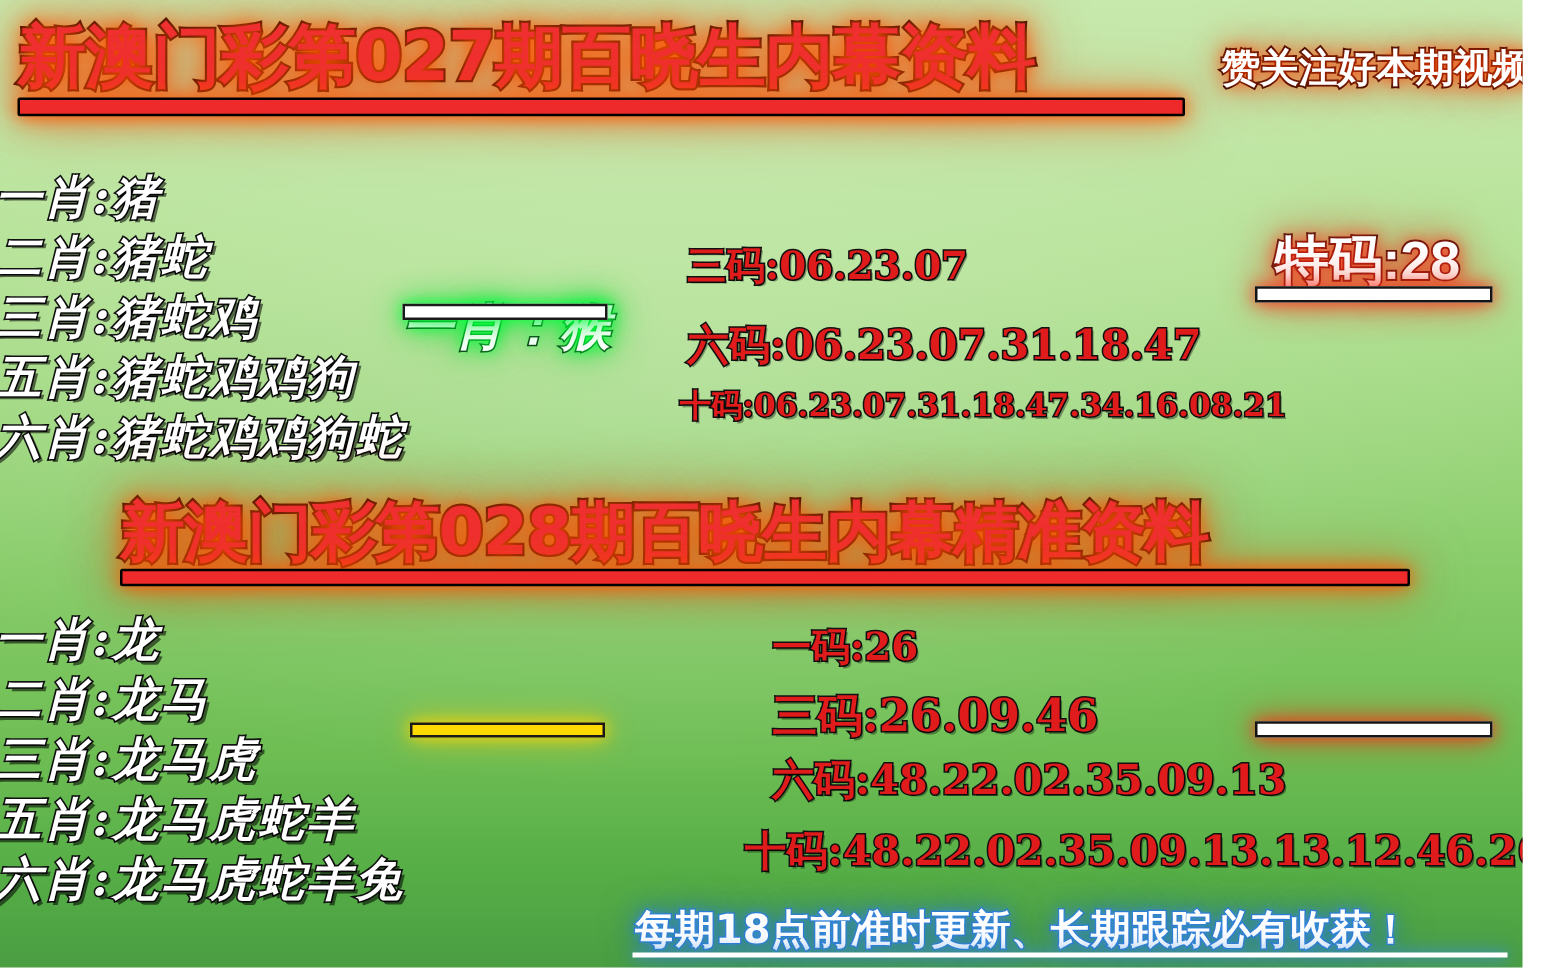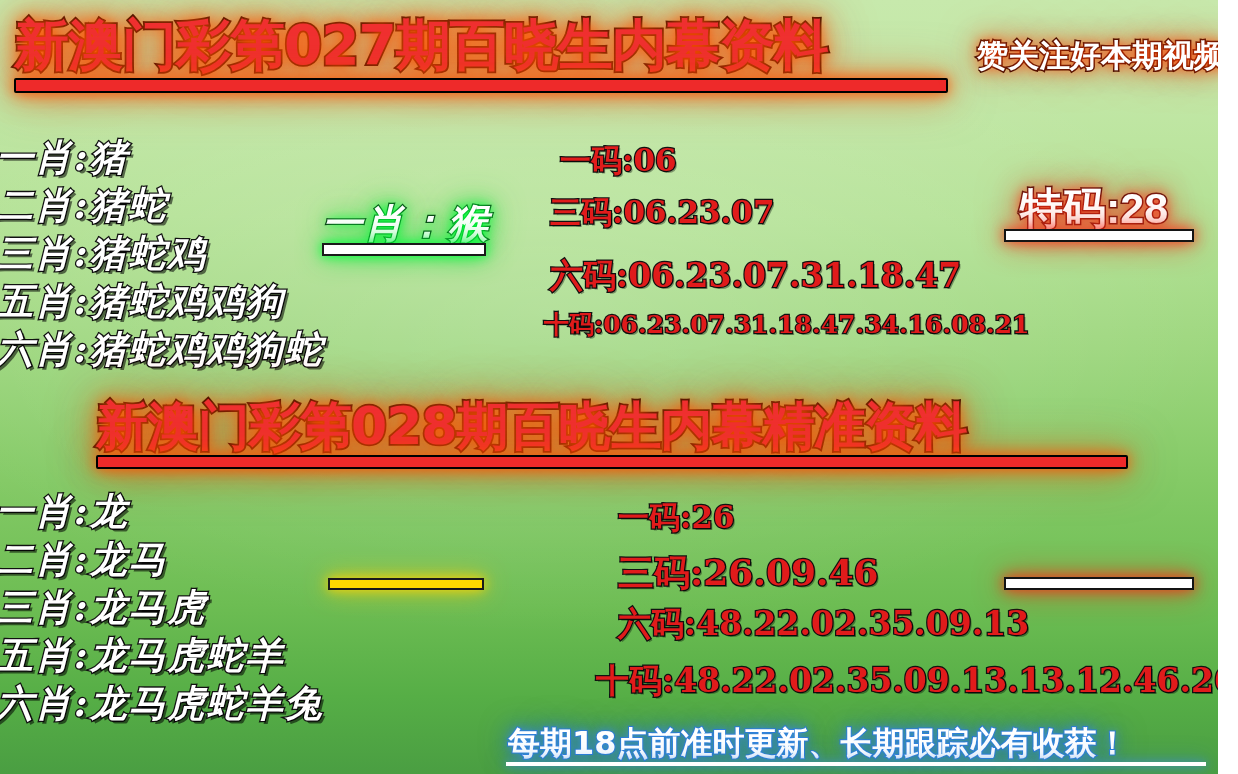--- a/index.html
+++ b/index.html
@@ -98,20 +98,21 @@
     font-style: italic;
     color: #ffffff;
     white-space: nowrap;
     -webkit-text-stroke: 2.5px #111;
     paint-order: stroke fill;
     text-shadow:
       0 0 10px rgba(0,255,60,1),
       0 0 20px rgba(0,235,50,0.95),
       0 0 34px rgba(0,220,40,0.8);
     letter-spacing: 2px;
+    margin-top: 38px;
   }
   .pick-green-bar {
     background: #ffffff;
     border: 2px solid #1a1a1a;
     box-shadow: 0 0 12px rgba(0,255,60,1), 0 0 26px rgba(0,230,50,0.85);
   }
   .pick-yellow {
     font-family: "DejaVu Sans", "Liberation Sans", sans-serif;
     font-weight: bold;
     color: #ffd900;
@@ -191,21 +192,20 @@
 
   <div class="layer zodiac-row" style="left:-4px; top:133px; font-size:37px;">一肖:猪</div>
   <div class="layer zodiac-row" style="left:-4px; top:181px; font-size:37px;">二肖:猪蛇</div>
   <div class="layer zodiac-row" style="left:-4px; top:229px; font-size:37px;">三肖:猪蛇鸡</div>
   <div class="layer zodiac-row" style="left:-4px; top:277px; font-size:37px;">五肖:猪蛇鸡鸡狗</div>
   <div class="layer zodiac-row" style="left:-4px; top:325px; font-size:37px;">六肖:猪蛇鸡鸡狗蛇</div>
 
   <div class="layer pick-green" style="left:322px; top:196px; font-size:40px;">一肖：猴</div>
   <div class="layer pick-green-bar" style="left:322px; top:243px; width:160px; height:9px;"></div>
 
-  <div class="layer code-line" style="left:560px; top:140px; font-size:31px;">一码:06</div>
   <div class="layer code-line" style="left:550px; top:192px; font-size:31px;">三码:06.23.07</div>
   <div class="layer code-line" style="left:550px; top:254px; font-size:33px;">六码:06.23.07.31.18.47</div>
   <div class="layer code-line" style="left:544px; top:308px; font-size:25px;">十码:06.23.07.31.18.47.34.16.08.21</div>
 
   <div class="layer special-code" style="left:1000px; top:180px; font-size:43px;">特码:28</div>
   <div class="layer special-code-bar" style="left:1004px; top:229px; width:186px; height:9px;"></div>
 
   <div class="layer title-red" style="left:96px; top:397px; font-size:52px; line-height:58px;">新澳门彩第028期百晓生内幕精准资料</div>
   <div class="layer title-underline" style="left:96px; top:455px; width:1028px; height:10px;"></div>
 

